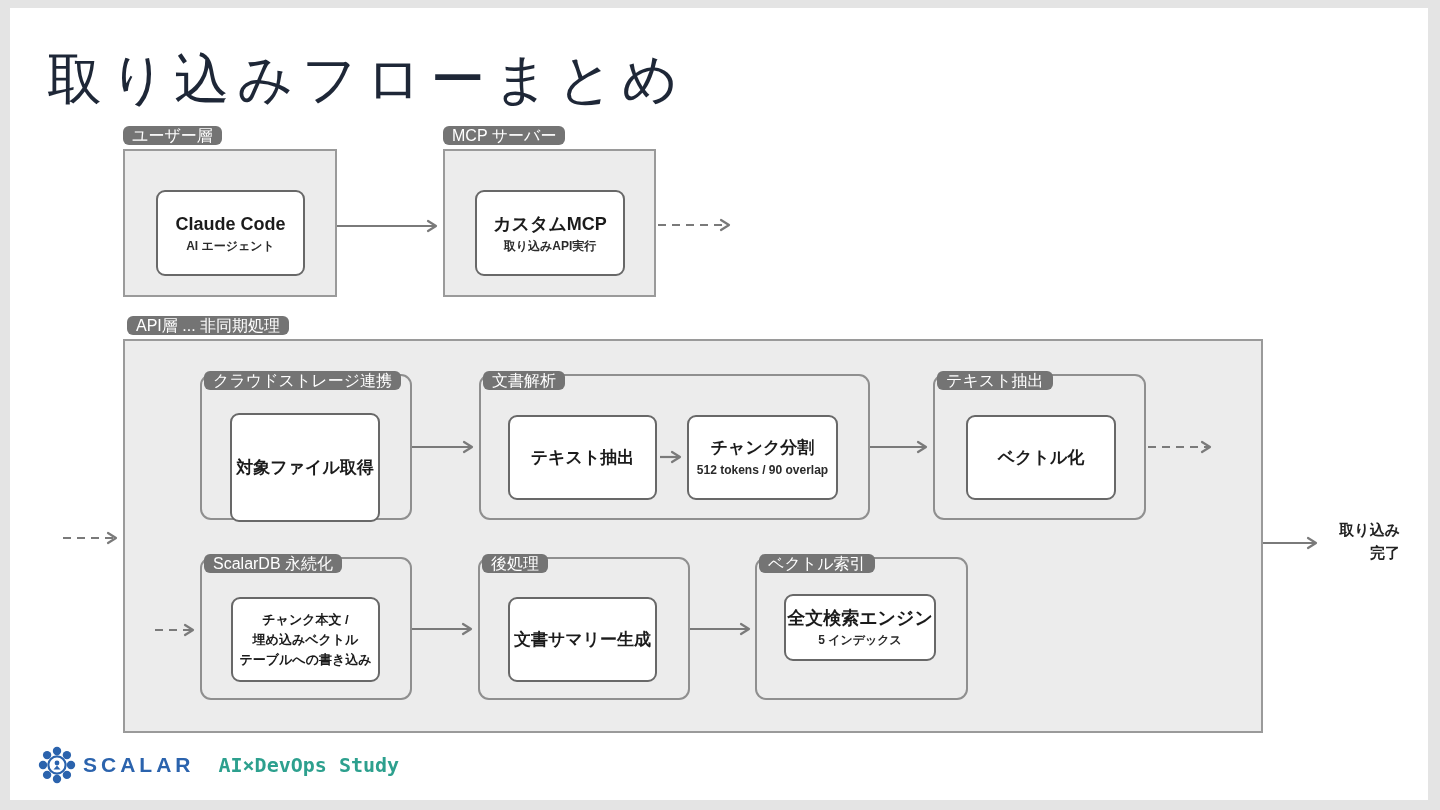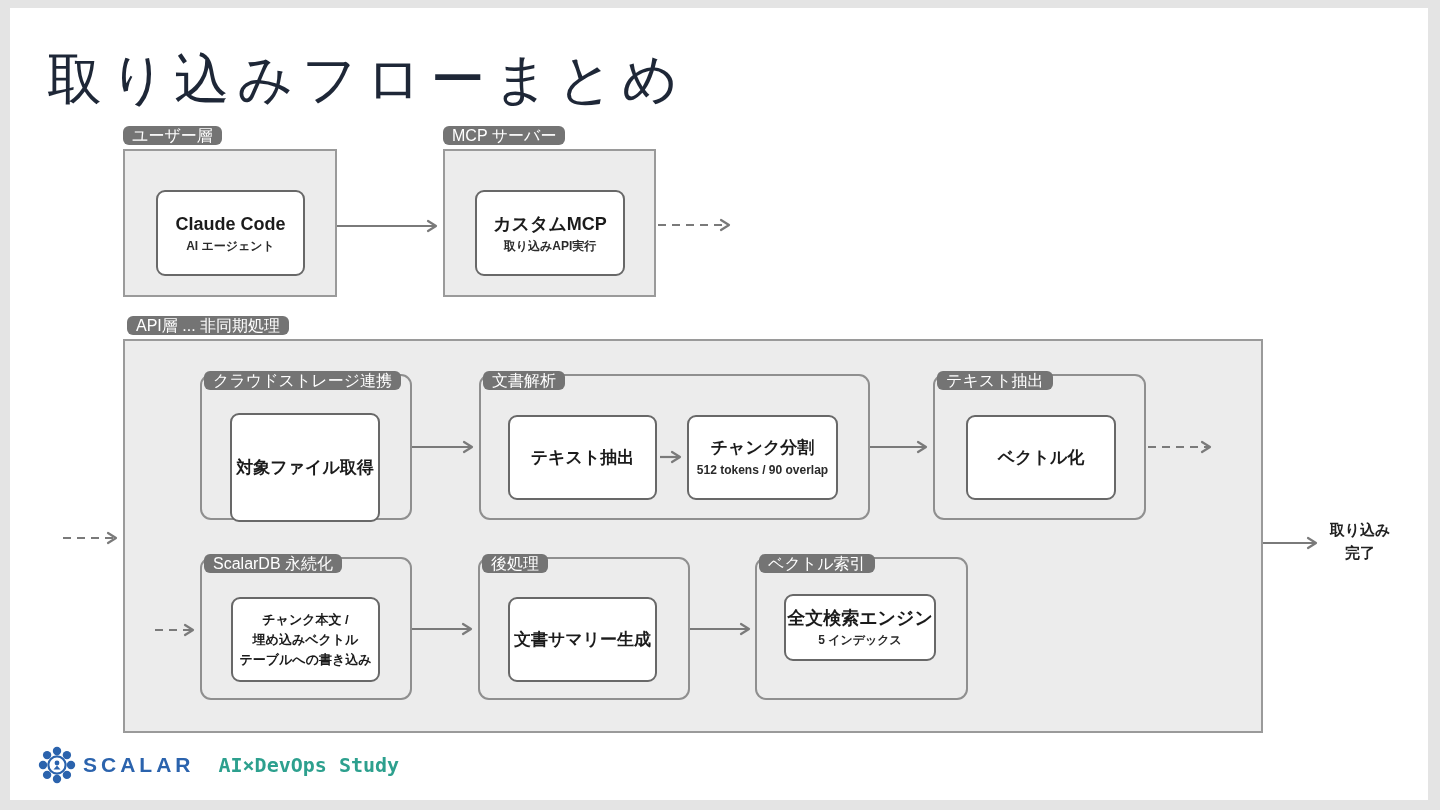--- a/index.html
+++ b/index.html
@@ -15,21 +15,21 @@
   .group{position:absolute;background:#ececec;border:2px solid #8f8f8f;border-radius:11px;box-sizing:border-box;}
   .node{position:absolute;background:#ffffff;border:2.5px solid #686868;border-radius:9px;box-sizing:border-box;
         display:flex;flex-direction:column;align-items:center;justify-content:center;text-align:center;z-index:4;}
   .node .t{font-weight:700;font-size:17px;color:#1b1b1b;line-height:22px;white-space:nowrap;}
   .node .t-lg{font-size:18px;}
   .node .s{font-size:12px;font-weight:600;color:#2a2a2a;line-height:16px;margin-top:3px;white-space:nowrap;}
   .node .ln{font-size:13px;font-weight:700;color:#1b1b1b;line-height:20px;white-space:nowrap;}
   .arrows{position:absolute;left:0;top:0;z-index:6;pointer-events:none;}
   .aline{stroke:#7a7a7a;stroke-width:2.2;}
   .dash{stroke-dasharray:8 6;}
-  .done-label{position:absolute;left:1320px;top:518px;width:80px;text-align:center;
+  .done-label{position:absolute;left:1320px;top:518px;width:80px;text-align:right;
               font-size:15px;font-weight:600;color:#222222;line-height:23px;z-index:4;}
   .footer{position:absolute;left:37px;top:742px;height:46px;display:flex;align-items:center;z-index:4;}
   .brand-word{font-size:21px;font-weight:700;letter-spacing:4px;color:#2b63ad;margin-left:6px;}
   .event-word{font-size:20px;font-weight:700;color:#2da08e;margin-left:24px;
               font-family:"DejaVu Sans Mono","Liberation Mono",monospace;letter-spacing:0px;}
 </style>
 </head>
 <body>
 
 <div class="stage">

